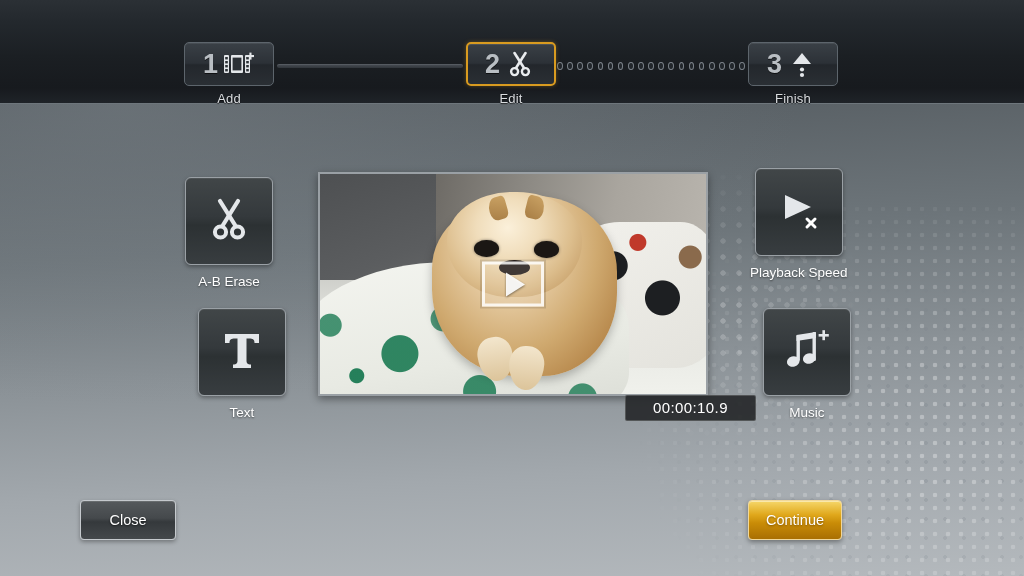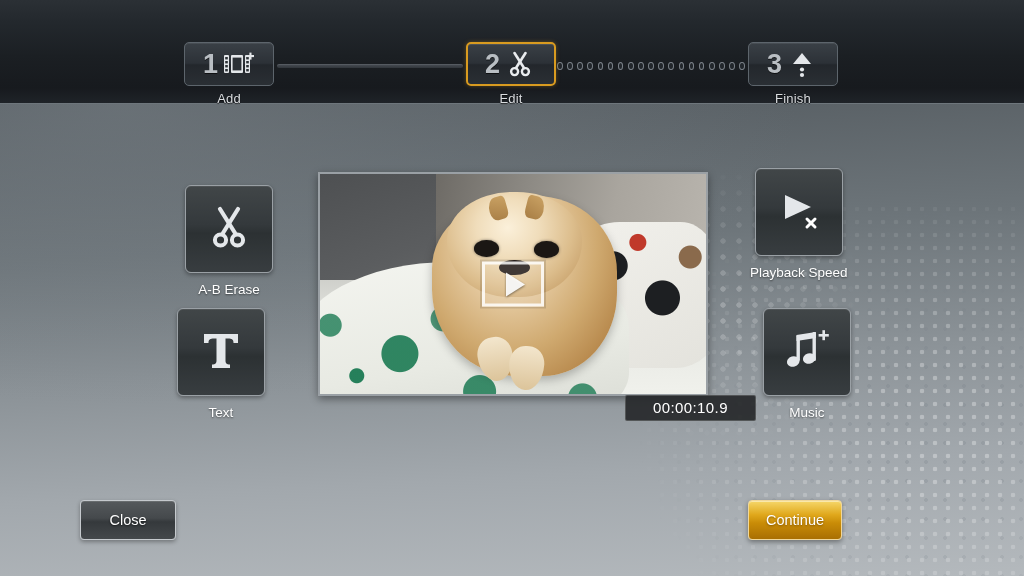--- a/index.html
+++ b/index.html
@@ -81,22 +81,22 @@
     width:88px;height:88px;border-radius:6px;box-sizing:border-box;
     background:linear-gradient(180deg,#414648 0%,#34393c 45%,#2c3133 55%,#383d40 100%);
     border:1px solid #9aa0a5;
     box-shadow:0 2px 4px rgba(0,0,0,.35),inset 0 1px 0 rgba(255,255,255,.08);
     display:flex;align-items:center;justify-content:center;
   }
   .tool .caption{
     margin-top:9px;font-size:13.5px;color:#ffffff;white-space:nowrap;
     text-shadow:0 1px 2px rgba(0,0,0,.55);
   }
-  #tool-ab-erase{left:185px;top:177px;margin-top:8px;}
-  #tool-text{left:177px;top:308px;text-align:right;}
+  #tool-ab-erase{left:185px;top:177px;}
+  #tool-text{left:198px;top:308px;text-align:right;}
   #tool-playback-speed{left:750px;top:168px;}
   #tool-music{left:750px;top:308px;padding-left:13px;}
 
   
   .preview{
     position:absolute;left:318px;top:172px;width:390px;height:224px;
     border:2px solid #9aa0a5;box-sizing:border-box;
     background:#15171a;overflow:hidden;
     box-shadow:0 3px 8px rgba(0,0,0,.4);
   }

